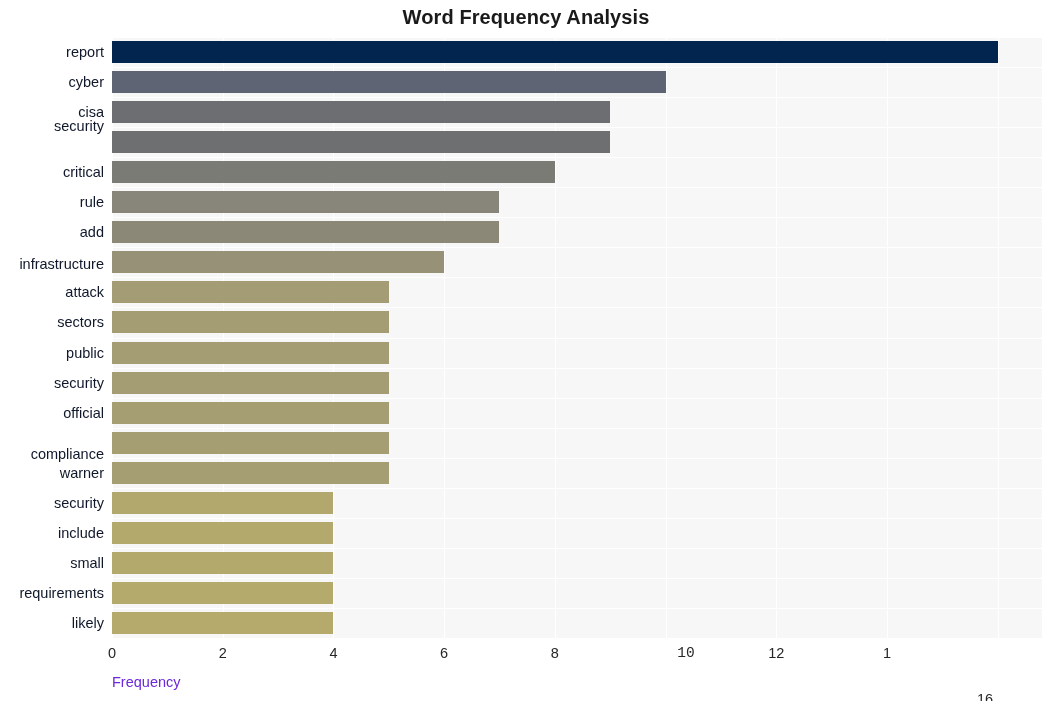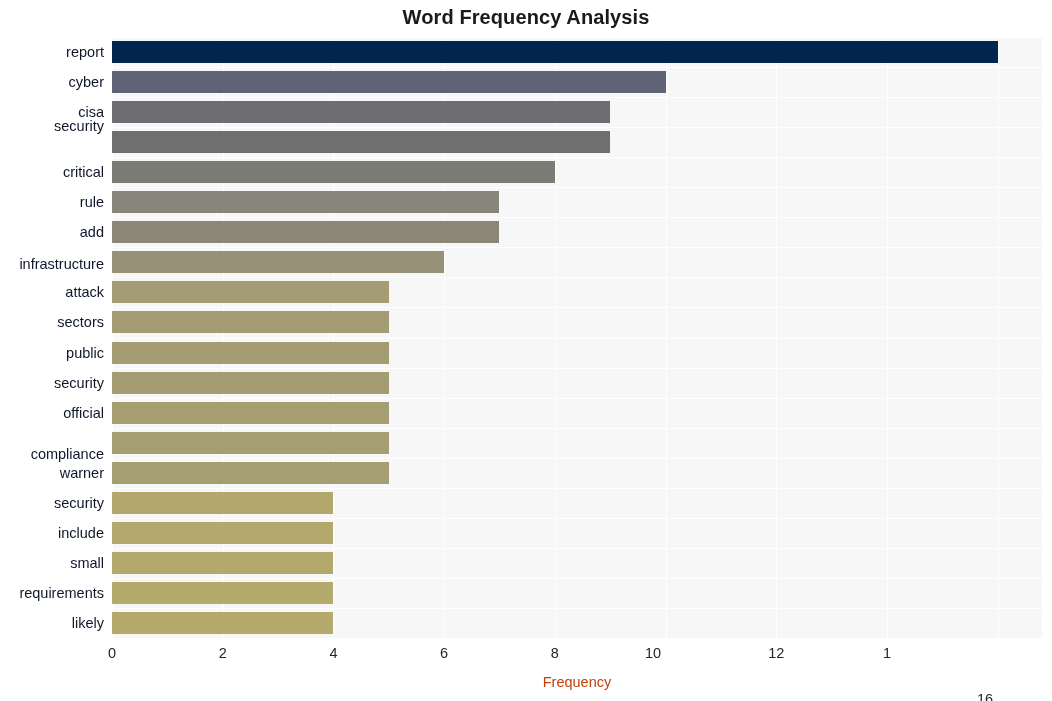--- a/index.html
+++ b/index.html
@@ -99,23 +99,22 @@
     font-size: 14.5px;
     color: #262626;
     text-align: center;
     white-space: nowrap;
   }
   .axis-title {
     position: absolute;
     left: 112px;
     top: 674px;
     width: 930px;
-    text-align: center;
     font-size: 14.5px;
-    color: #c2410c;
+    color: #6d28d9;
   }
 </style>
 </head>
 <body>
 
 <div class="figure">
 
   <div class="chart-title">Word Frequency Analysis</div>
 
   <div class="plot-area">
@@ -197,21 +196,21 @@
       <div class="ylabel" style="top: 545px;">requirements</div>
       <div class="ylabel" style="top: 575px;">likely</div>
     </div>
 
   <div class="xlabels">
       <div class="xlabel" style="left: 112px;">0</div>
       <div class="xlabel" style="left: 222.714px;">2</div>
       <div class="xlabel" style="left: 333.429px;">4</div>
       <div class="xlabel" style="left: 444.143px;">6</div>
       <div class="xlabel" style="left: 554.857px;">8</div>
-      <div class="xlabel" style="left: 653px;">10</div>
+      <div class="xlabel" style="left: 686px; font-family: Liberation Mono, monospace;">10</div>
       <div class="xlabel" style="left: 776.286px;">12</div>
       <div class="xlabel" style="left: 887px;">1</div>
       <div class="xlabel" style="left: 985px; margin-top: 46px;">16</div>
     </div>
 
   <div class="axis-title">Frequency</div>
 
 </div>
 
 </body></html>

